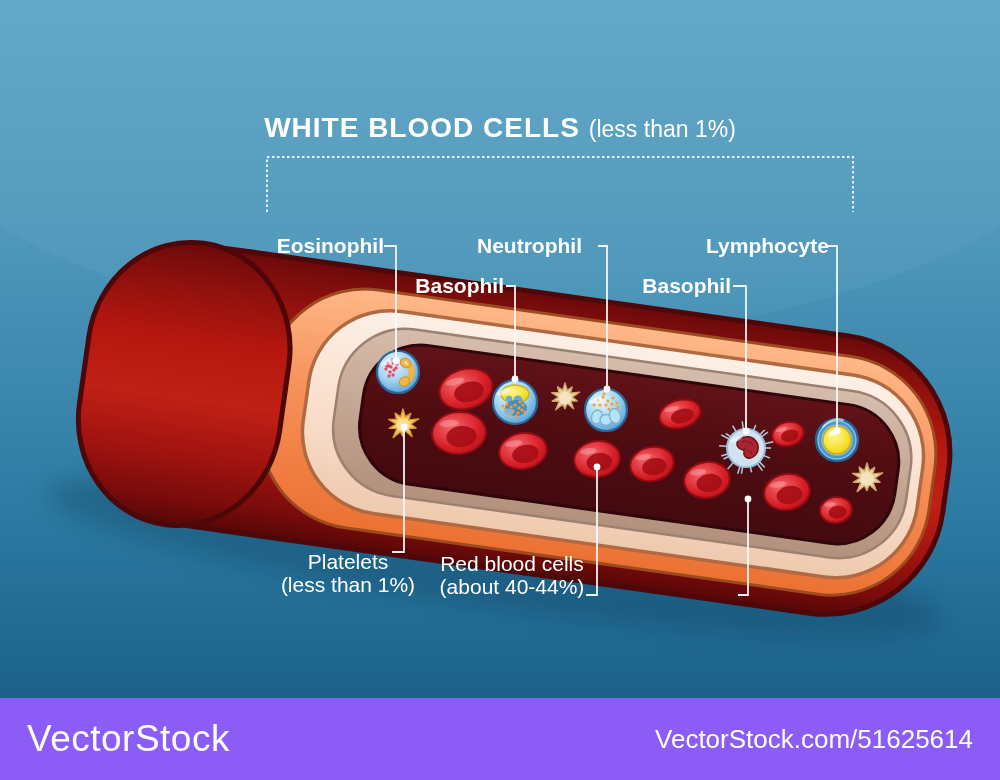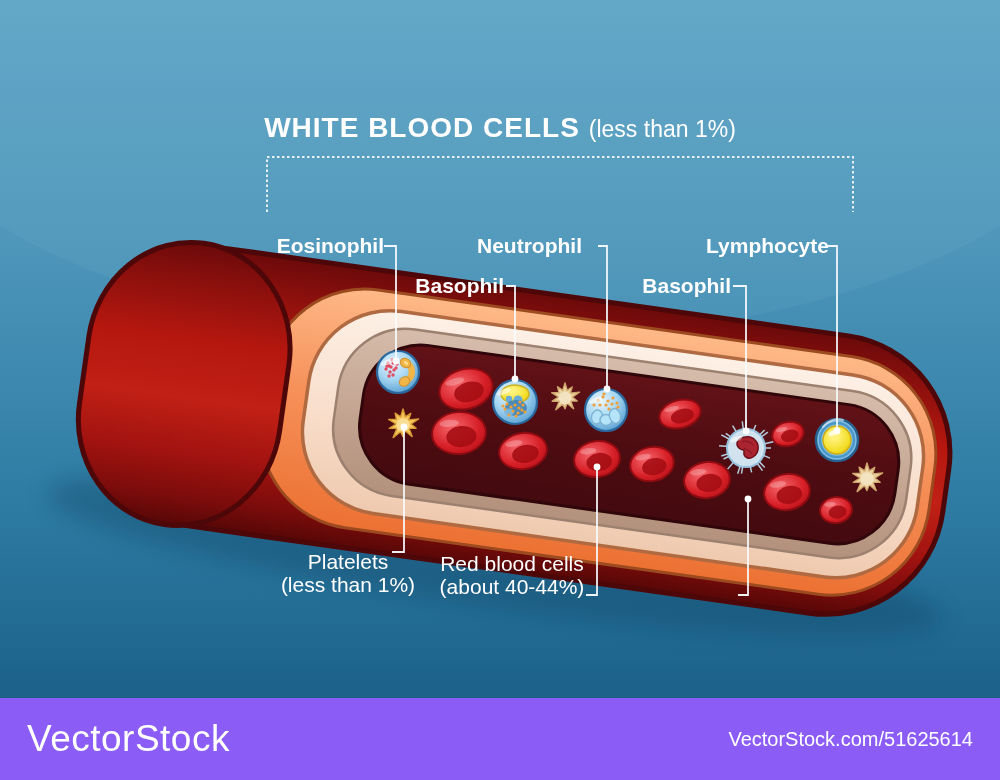--- a/index.html
+++ b/index.html
@@ -16,21 +16,21 @@
   .lbl-lymphocyte{left:706px;top:234px;width:120px;text-align:center;}
   .lbl-basophil{left:386px;top:274px;width:118px;text-align:right;}
   .lbl-monocyte{left:613px;top:274px;width:118px;text-align:right;}
   .lbl-block{position:absolute;color:#fff;font-size:21px;line-height:23px;text-align:center;}
   .lbl-platelets{left:268px;top:550px;width:160px;text-align:center;}
   .lbl-rbc{left:432px;top:552px;width:160px;}
   .lbl-plasma{left:622px;top:584px;width:156px;}
   .watermark-bar{position:absolute;left:0;top:698px;width:1000px;height:82px;background:#8b5cf6;
     display:flex;align-items:center;justify-content:space-between;padding:0 27px;box-sizing:border-box;}
   .wm-brand{color:#fff;font-size:37px;letter-spacing:0.5px;}
-  .wm-credit{color:#fff;font-size:20px;}
+  .wm-credit{color:#fff;font-size:26px;}
 </style>
 </head>
 <body>
 
 <div class="stage">
   <div class="artwork">
 
     <svg id="scene" width="1000" height="698" viewBox="0 0 1000 698">
       <defs>
         <linearGradient id="bgG" x1="0" y1="0" x2="0" y2="1">

